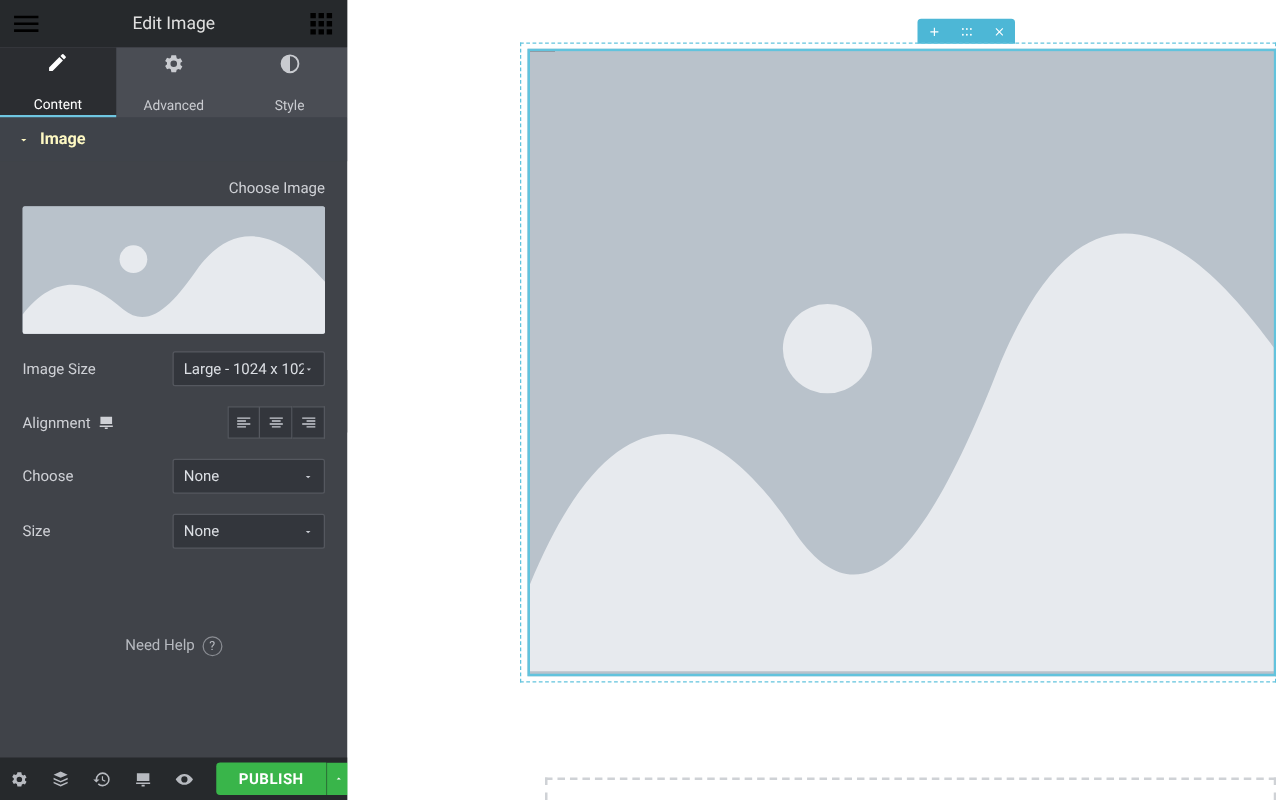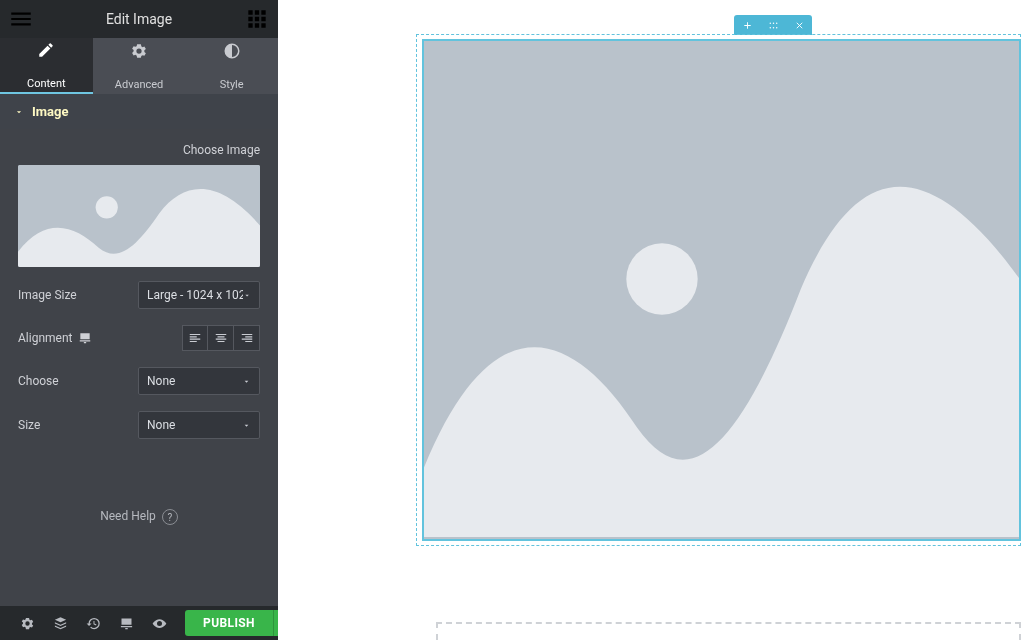--- a/index.html
+++ b/index.html
@@ -22,21 +22,21 @@
   .row .lbl svg { width:14px; height:14px; fill:#cfd1d6; }
   .select { background:#33363c; border:1px solid #55585f; color:#dcdfe4; font-size:12px; height:28px; border-radius:2px; display:flex; align-items:center; justify-content:space-between; padding:0 8px; cursor:pointer; }
   .sel-w-122 { width:122px; }
   .select svg { width:9px; height:9px; fill:#c9ccd2; }
   .align-group { display:flex; }
   .align-btn { width:26px; height:26px; background:#33363c; border:1px solid #55585f; display:flex; align-items:center; justify-content:center; cursor:pointer; }
   .align-btn + .align-btn { border-left:none; }
   .align-btn svg { width:14px; height:14px; fill:#c9ccd2; }
   .need-help { color:#b6b9bf; font-size:12px; display:flex; align-items:flex-start; justify-content:center; gap:6px; padding:50px 0 0 0; cursor:pointer; }
   .need-help .qmark { width:16px; height:16px; border:1px solid #8a8d93; border-radius:50%; display:flex; align-items:center; justify-content:center; font-size:10px; }
-  .footer { margin-top:auto; height:34px; background:#26292c; display:flex; align-items:center; padding:0 20px; gap:18px; }
+  .footer { margin-top:auto; height:34px; background:#26292c; display:flex; align-items:center; padding:0 8px; gap:18px; }
   .foot-ico { width:28px; height:28px; display:flex; align-items:center; justify-content:center; color:#b7bac0; cursor:pointer; }
   .foot-ico svg { width:15px; height:15px; fill:currentColor; }
   .publish-wrap { margin-left:auto; display:flex; height:26px; }
   .publish-btn { background:#39b54a; color:#fff; font-size:12px; font-weight:700; padding:0 18px; display:flex; align-items:center; border-radius:3px 0 0 3px; cursor:pointer; letter-spacing:.4px; }
   .publish-caret { background:#39b54a; width:20px; display:flex; align-items:center; justify-content:center; border-left:1px solid rgba(0,0,0,.18); border-radius:0 3px 3px 0; cursor:pointer; }
   .publish-caret svg { width:8px; height:8px; fill:#fff; }
   .collapse-handle { position:absolute; top:296px; left:278px; width:14px; height:50px; background:#2b2d31; display:flex; align-items:center; justify-content:center; cursor:pointer; border-radius:0 2px 2px 0; }
   .collapse-handle svg { width:8px; height:10px; fill:#c9ccd2; }
 
   .canvas { flex:1; position:relative; background:#fff; }

